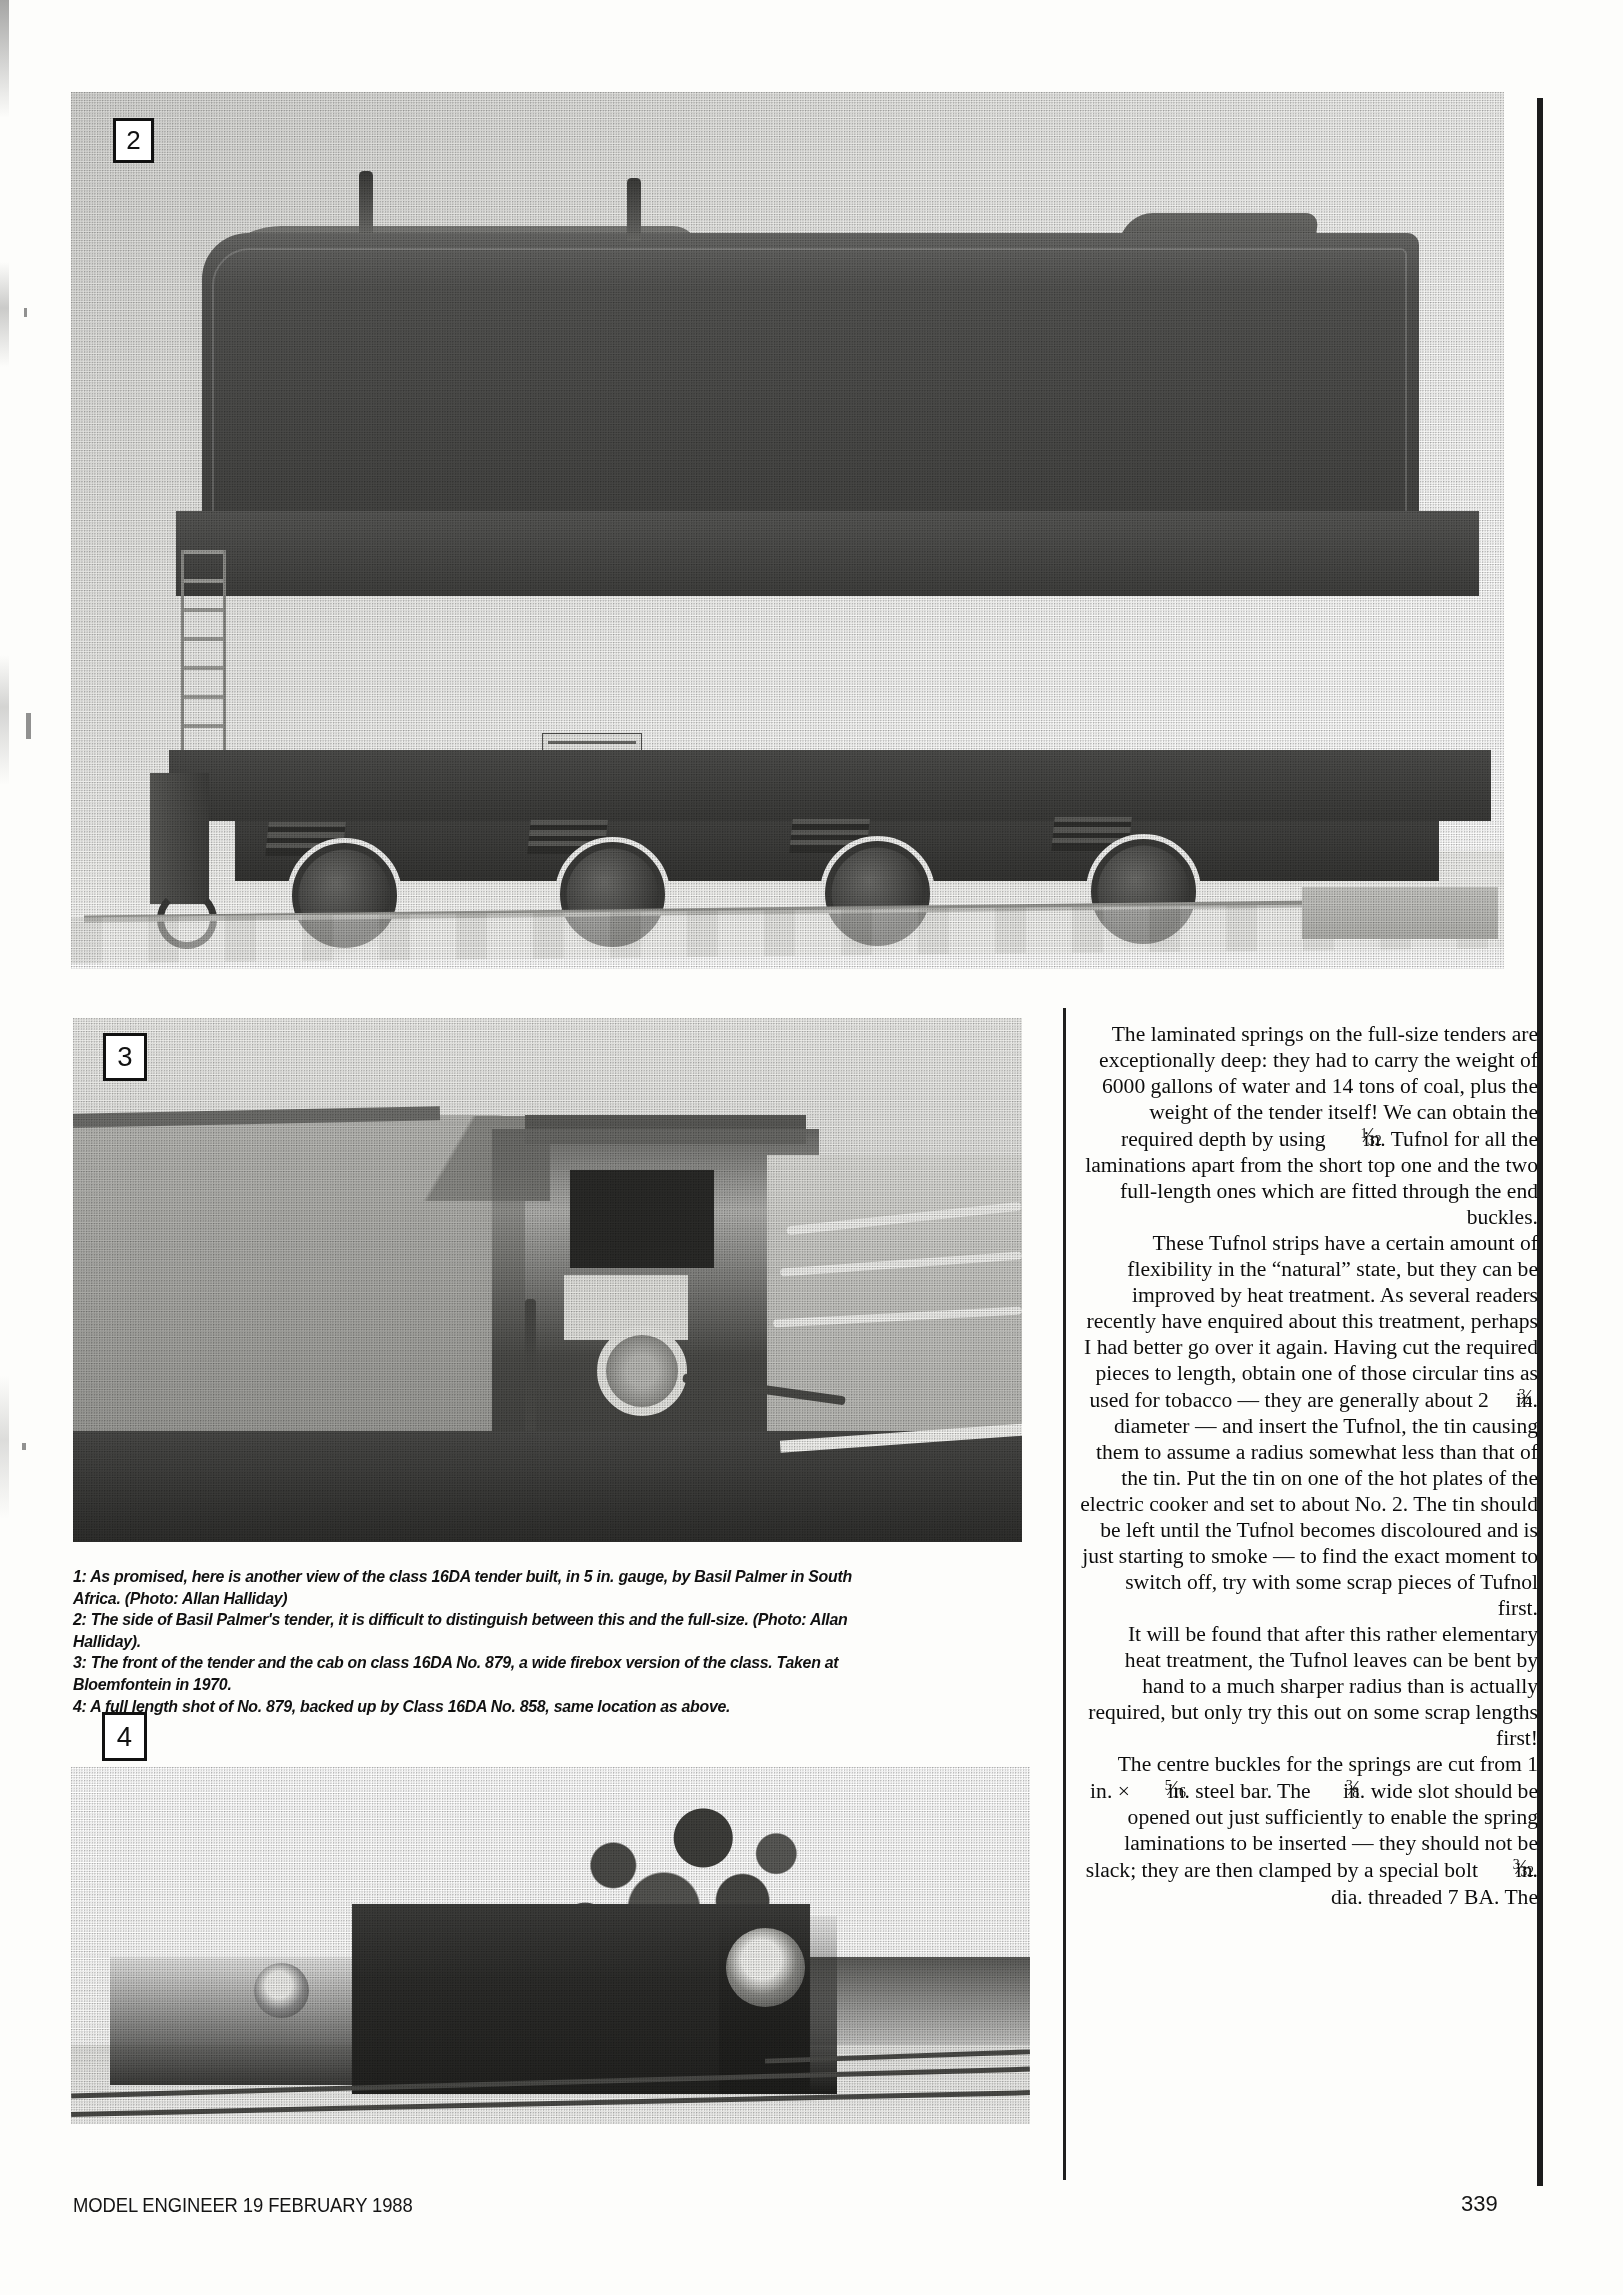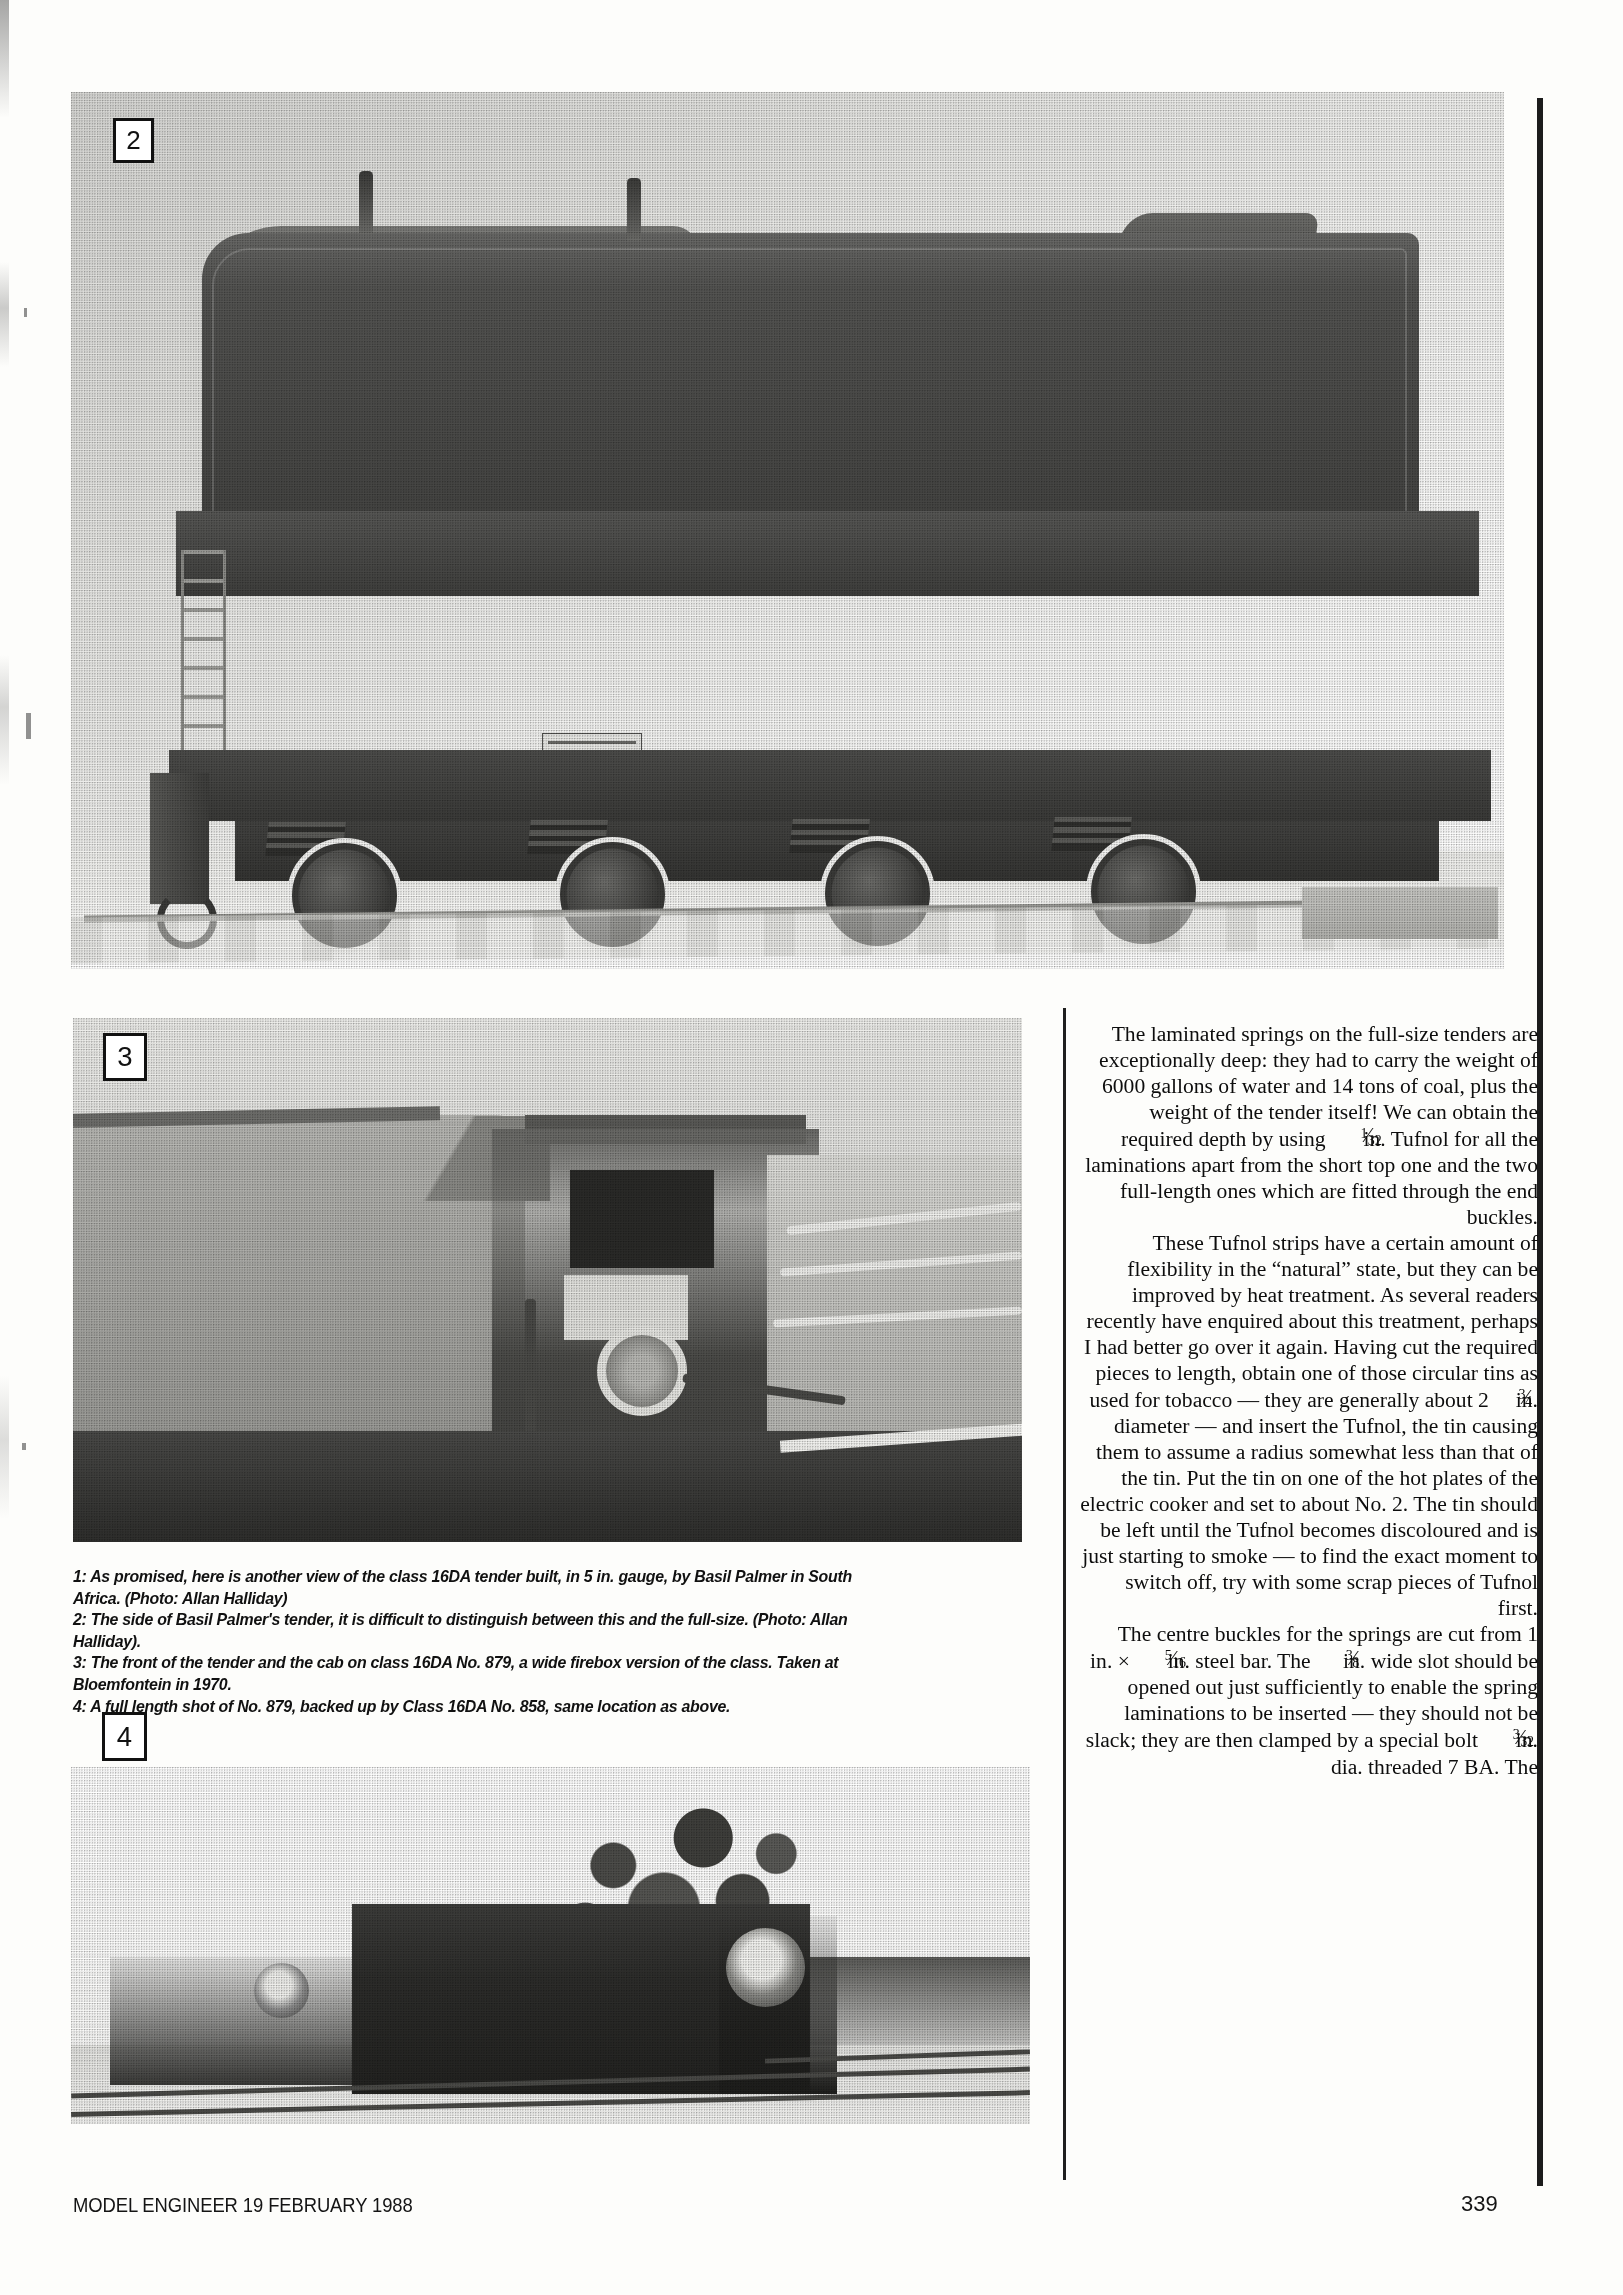--- a/index.html
+++ b/index.html
@@ -628,20 +628,21 @@
     <div class="grain"></div>
   </div>
   <div class="fignum" style="left:102px;top:1712px;width:39px;height:43px;font-size:27.5px;line-height:43px;">4</div>
 
   <div id="bodycol">
 
     <p><span>The laminated springs on the full-size tenders are exceptionally deep: they had to carry the weight of 6000 gallons of water and 14 tons of coal, plus the weight of the tender itself! We can obtain the required depth by using </span><span class="frac wide"><span class="num">1</span><span class="sl">⁄</span><span class="den">32</span></span><span> in. Tufnol for all the laminations apart from the short top one and the two full-length ones which are fitted through the end buckles.</span></p>
 
     <p><span>These Tufnol strips have a certain amount of flexibility in the “natural” state, but they can be improved by heat treatment. As several readers recently have enquired about this treatment, perhaps I had better go over it again. Having cut the required pieces to length, obtain one of those circular tins as used for tobacco — they are generally about 2</span><span class="frac"><span class="num">3</span><span class="sl">⁄</span><span class="den">4</span></span><span> in. diameter — and insert the Tufnol, the tin causing them to assume a radius somewhat less than that of the tin. Put the tin on one of the hot plates of the electric cooker and set to about No. 2. The tin should be left until the Tufnol becomes discoloured and is just starting to smoke — to find the exact moment to switch off, try with some scrap pieces of Tufnol first.</span></p>
 
+    <p>It will be found that after this rather elementary heat treatment, the Tufnol leaves can be bent by hand to a much sharper radius than is actually required, but only try this out on some scrap lengths first!</p>
 
     <p><span>The centre buckles for the springs are cut from 1 in. × </span><span class="frac wide"><span class="num">5</span><span class="sl">⁄</span><span class="den">16</span></span><span> in. steel bar. The </span><span class="frac"><span class="num">3</span><span class="sl">⁄</span><span class="den">8</span></span><span> in. wide slot should be opened out just sufficiently to enable the spring laminations to be inserted — they should not be slack; they are then clamped by a special bolt </span><span class="frac wide"><span class="num">3</span><span class="sl">⁄</span><span class="den">32</span></span><span> in. dia. threaded 7 BA. The</span></p>
 
   </div>
 
   <div id="footer-left">MODEL ENGINEER 19 FEBRUARY 1988</div>
   <div id="footer-right">339</div>
 
 </div>
 

